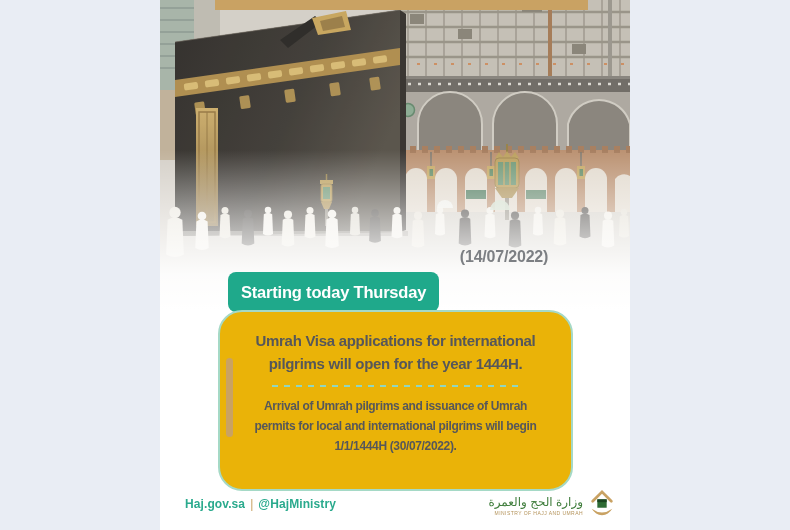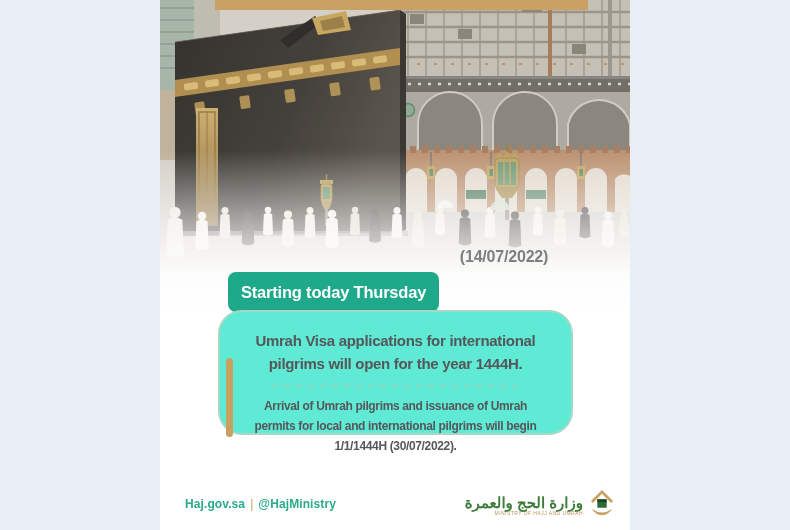--- a/index.html
+++ b/index.html
@@ -6,36 +6,36 @@
   body{font-family:"Liberation Sans",sans-serif;-webkit-font-smoothing:antialiased;}
   .stage{position:relative;width:790px;height:530px;background:#e9edf4;overflow:hidden;}
   .poster{position:absolute;left:160px;top:0;width:470px;height:530px;background:#ffffff;}
   .photo{position:absolute;left:0;top:0;width:470px;height:310px;z-index:1;}
   .gold-top-bar{position:absolute;left:55px;top:0;width:373px;height:10px;background:#c9a263;z-index:3;}
   .banner-pill{position:absolute;left:68px;top:244px;height:40px;display:inline-flex;align-items:center;
     padding:0 13px;background:#1fa98b;border-radius:8px;color:#ffffff;font-size:16.5px;font-weight:700;
     letter-spacing:-0.2px;z-index:4;white-space:nowrap;margin-top:28px;}
   .dates{position:absolute;left:285px;top:241px;width:118px;text-align:center;font-size:16px;font-weight:700;
     color:#7c7f83;line-height:31px;letter-spacing:-0.2px;z-index:4;}
-  .card{position:absolute;left:58px;top:310px;width:355px;height:125px;box-sizing:border-box;background:#5eead4;
+  .card{position:absolute;left:58px;top:310px;width:355px;height:181px;box-sizing:border-box;background:#eab308;
     border:2px solid #a5d9c6;border-radius:24px;z-index:4;}
   .accent-bar{position:absolute;left:6px;top:46px;width:7px;height:79px;background:#c9a263;border-radius:4px;}
   .card-title{margin:17px 16px 0;font-size:15px;font-weight:700;letter-spacing:-0.3px;line-height:23px;
     color:#56575a;text-align:center;}
   .dashed-divider{width:248px;height:2px;margin:10px auto 9px;
     background:repeating-linear-gradient(90deg,#8fd6c2 0 6px,transparent 6px 12px);}
   .card-body{margin:0 24px;font-size:12px;font-weight:700;letter-spacing:-0.35px;line-height:20px;
     color:#56575a;text-align:center;}
   .footer-links{position:absolute;left:25px;top:497px;font-size:12px;font-weight:700;color:#2aaa8d;z-index:4;
     letter-spacing:0.1px;}
   .footer-links .sep{color:#c9a263;margin:0 5px;font-weight:400;}
   .footer-links a{color:#2aaa8d;text-decoration:none;cursor:pointer;}
   .ministry-logo{position:absolute;right:14px;top:489px;display:flex;align-items:center;gap:5px;z-index:4;}
   .logo-names{display:flex;flex-direction:column;align-items:flex-end;}
-  .logo-arabic{font-size:15px;font-weight:700;color:#3f7d3c;line-height:13px;}
+  .logo-arabic{font-size:12px;font-weight:400;color:#3f7d3c;line-height:13px;}
   .logo-english{font-size:5px;color:#b4935a;letter-spacing:0.45px;margin-top:1px;white-space:nowrap;}
 </style>
 </head>
 <body>
 
 <div class="stage">
   <div class="poster">
 
     <div class="photo">
       <svg width="470" height="310" viewBox="0 0 470 310" xmlns="http://www.w3.org/2000/svg">

